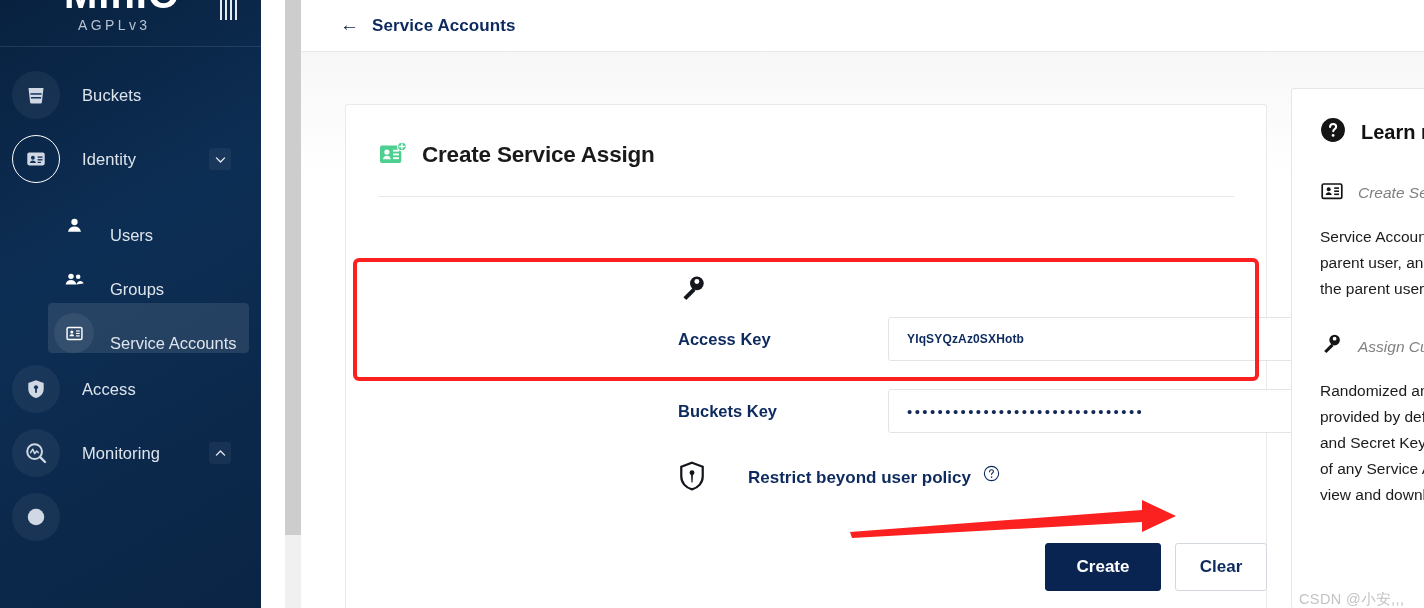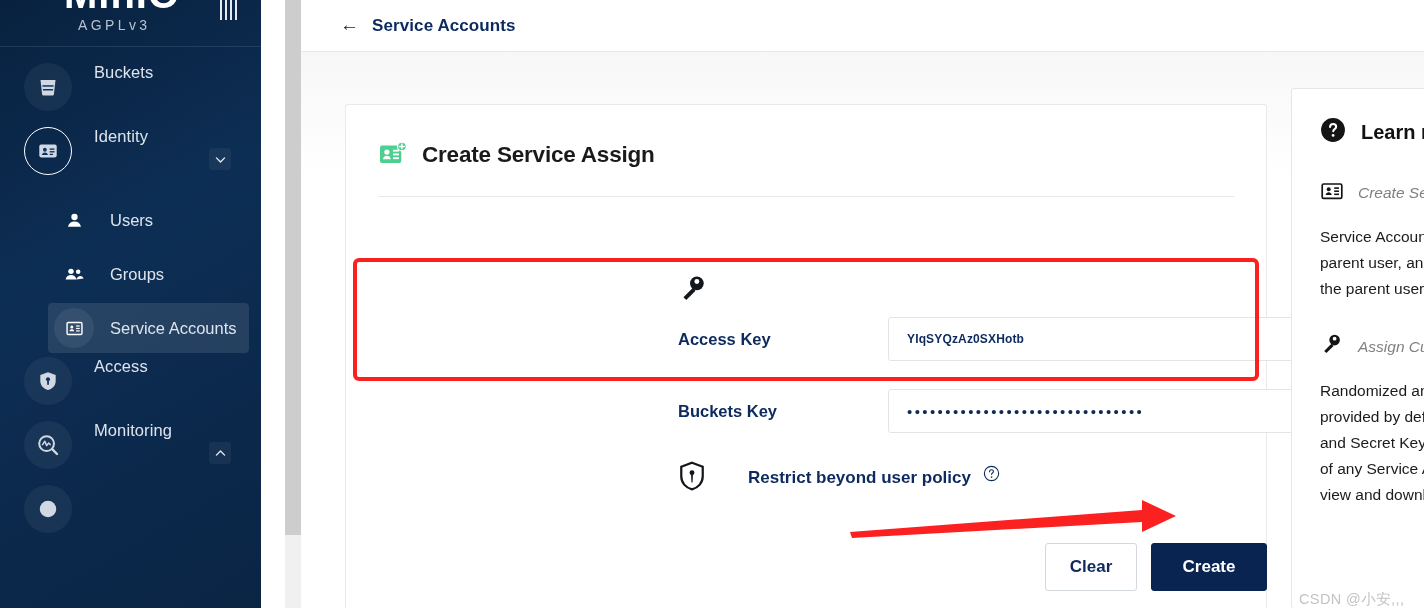--- a/index.html
+++ b/index.html
@@ -40,23 +40,23 @@
     display: flex; gap: 3px; align-items: flex-start;
   }
   .hamburger i {
     display: block; width: 2px; height: 28px;
     background: #e6ebf2;
   }
 
   .nav { padding-top: 16px; }
   .nav-item {
     position: relative;
-    display: flex; 
+    display: flex; align-items: center;
     height: 64px;
-    padding-left: 24px;
+    padding-left: 12px;
     color: #dde4ec;
     font-size: 16.5px;
     cursor: pointer;
   }
   .nav-item .circ {
     width: 48px; height: 48px; border-radius: 50%;
     background: rgba(255,255,255,0.055);
     display: flex; align-items: center; justify-content: center;
     flex: 0 0 48px;
   }
@@ -68,21 +68,21 @@
   .nav-item .chev {
     position: absolute; right: 30px; top: 50%;
     transform: translateY(-50%);
     width: 22px; height: 22px;
     display:flex; align-items:center; justify-content:center;
     background: rgba(255,255,255,0.05);
     border-radius: 3px;
   }
   .subnav-item {
     position: relative;
-    display: flex; align-items: center;
+    display: flex; align-items: flex-end;
     height: 50px;
     margin: 4px 12px 4px 48px;
     border-radius: 4px;
     color: #dde4ec;
     font-size: 16.5px;
     cursor: pointer;
     padding-left: 6px;
   }
   .subnav-item.active {
     background: rgba(255,255,255,0.105);
@@ -474,22 +474,22 @@
               <circle cx="10" cy="10" r="8.4" fill="none" stroke="#0d2a5e" stroke-width="1.3"></circle>
               <path d="M7.7 7.8c0-1.3 1-2.2 2.3-2.2s2.3.8 2.3 2c0 1.8-2.2 1.8-2.2 3.4" fill="none" stroke="#0d2a5e" stroke-width="1.3" stroke-linecap="round"></path>
               <circle cx="10.1" cy="14.2" r=".95" fill="#0d2a5e"></circle>
             </svg>
           </span>
         </span>
 
       </div>
 
       <div id="btn-row" style="right:157px; top:491px;">
+        <button class="btn btn-create">Create</button>
         <button class="btn btn-clear">Clear</button>
-        <button class="btn btn-create">Create</button>
       </div>
 
       <div id="learn-panel">
         <div class="learn-head">
           <span>
             <svg width="26" height="26" viewBox="0 0 24 24">
               <circle cx="12" cy="12" r="11" fill="#141414"></circle>
               <path d="M9.3 9.2c0-1.6 1.2-2.7 2.8-2.7s2.8 1 2.8 2.5c0 2.2-2.7 2.2-2.7 4.2" fill="none" stroke="#ffffff" stroke-width="1.9" stroke-linecap="round"></path>
               <circle cx="12.1" cy="17" r="1.3" fill="#ffffff"></circle>
             </svg>

